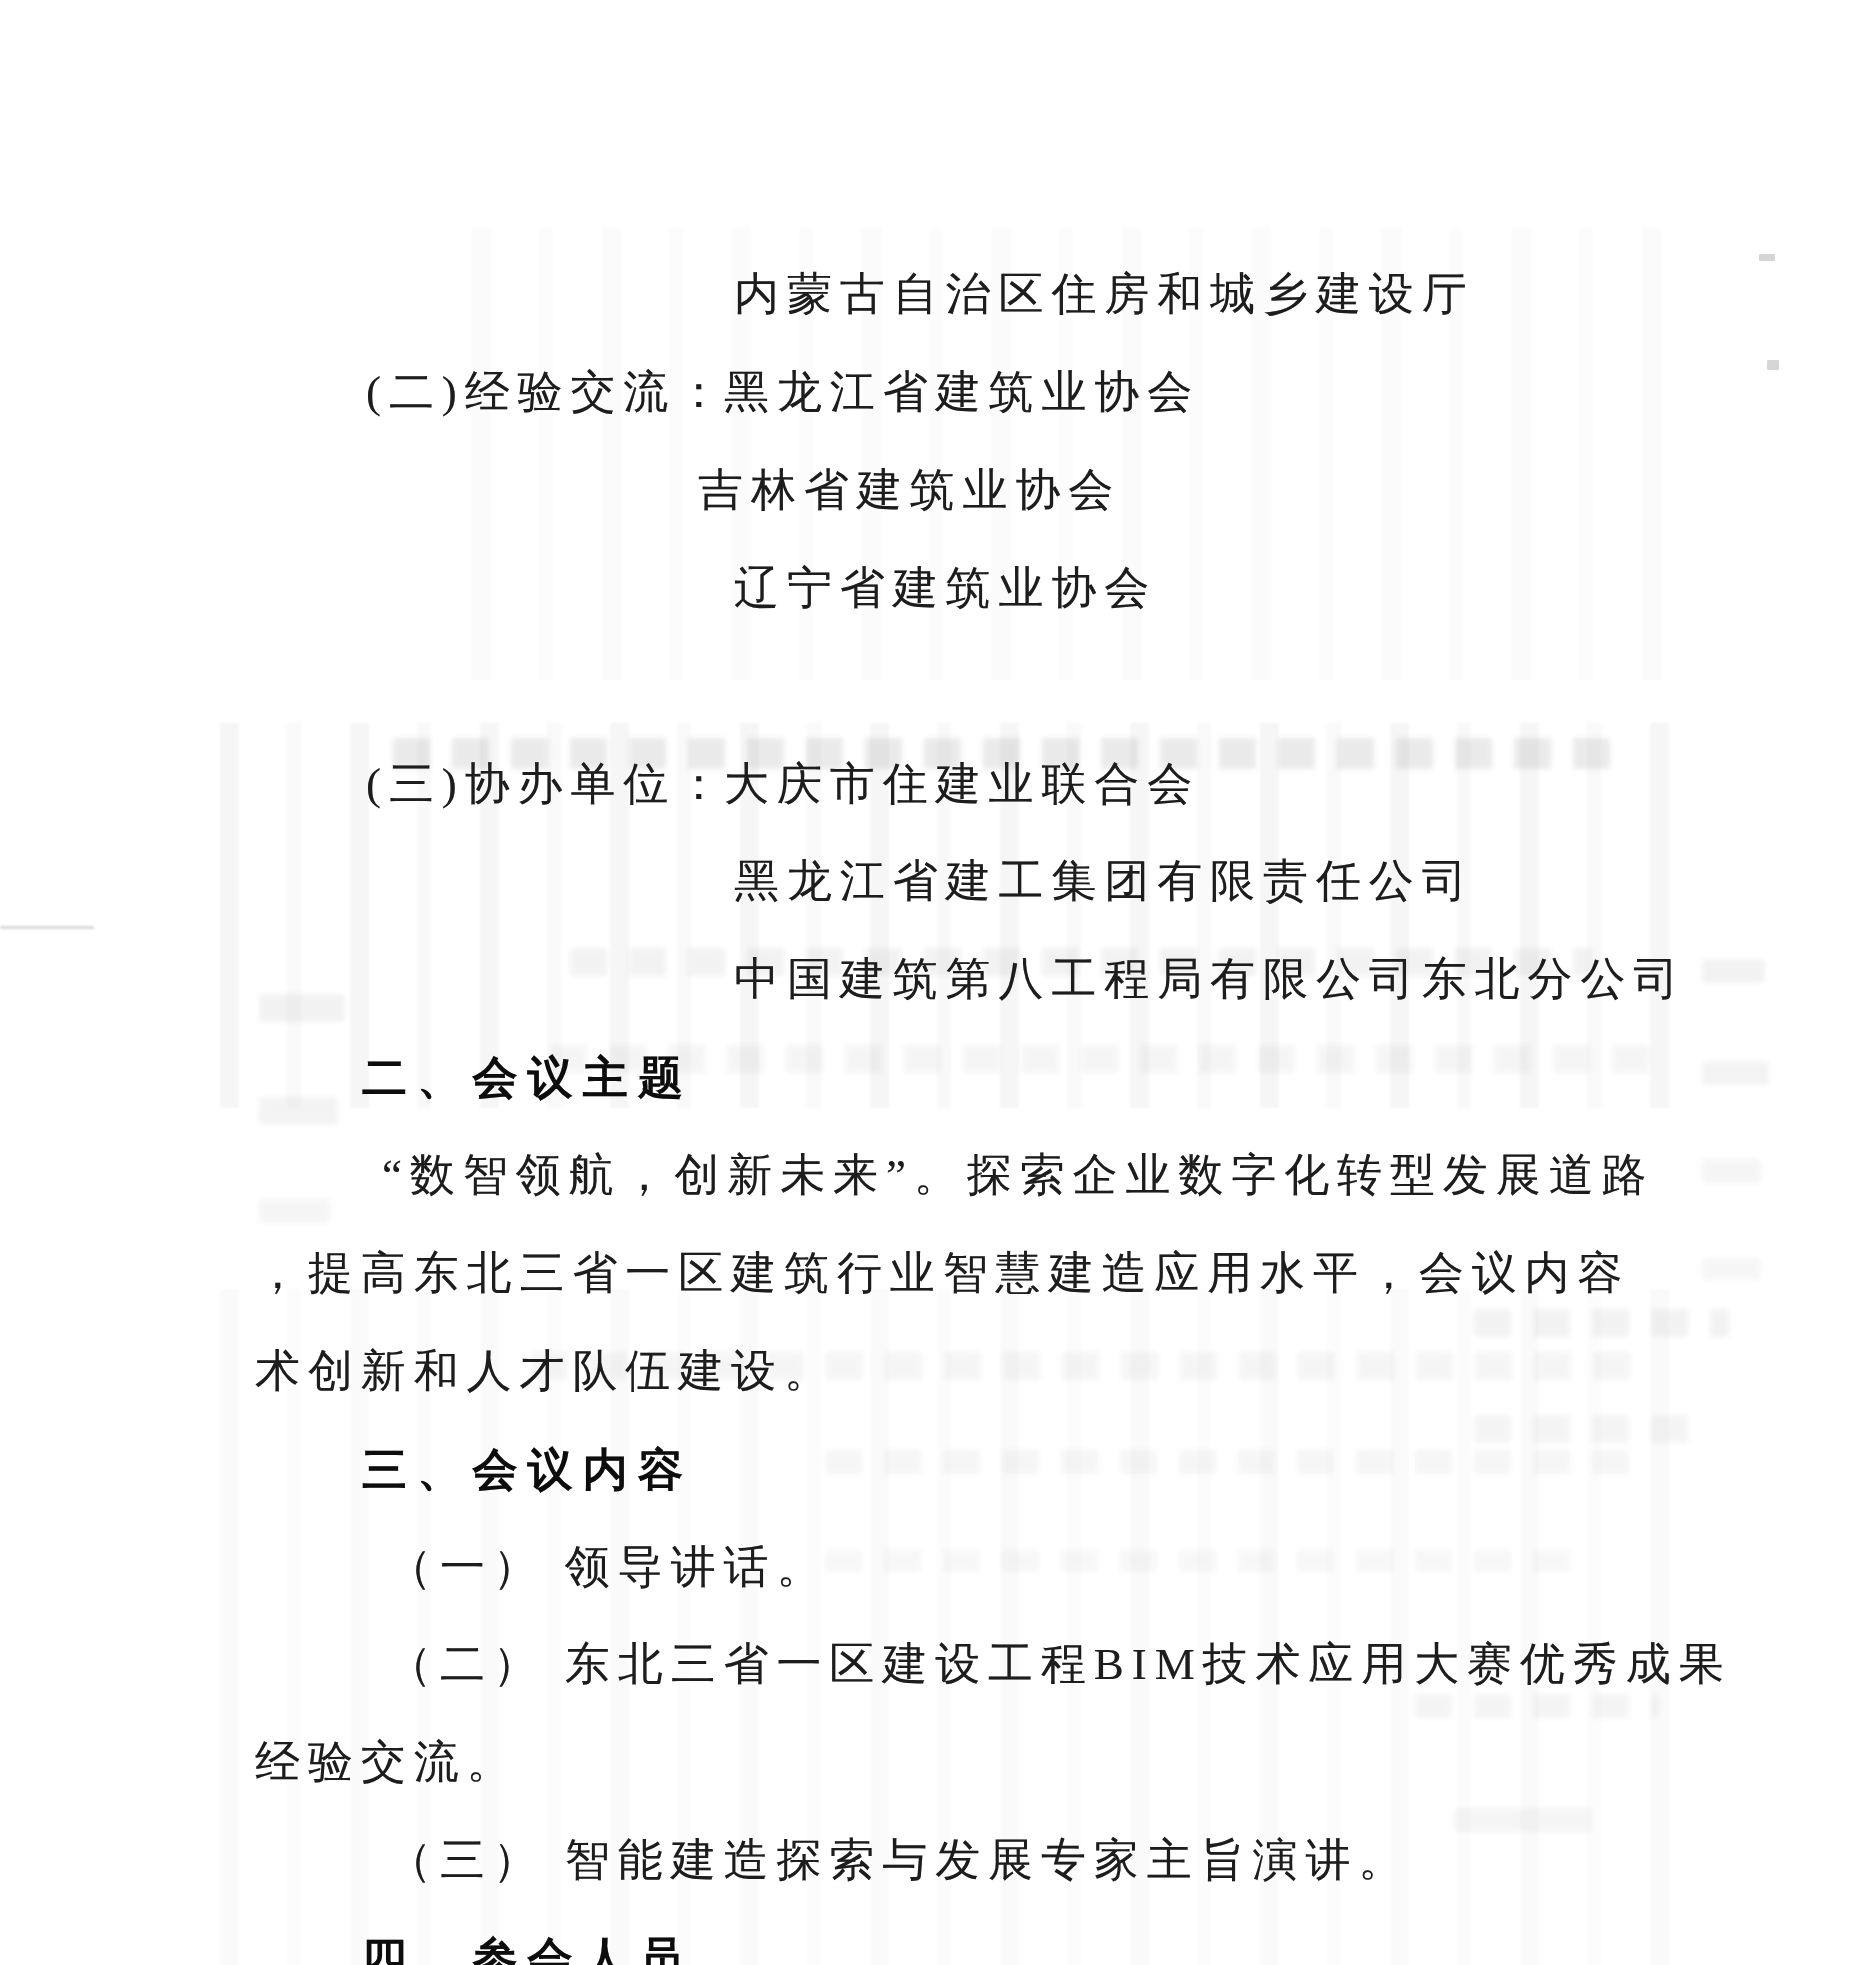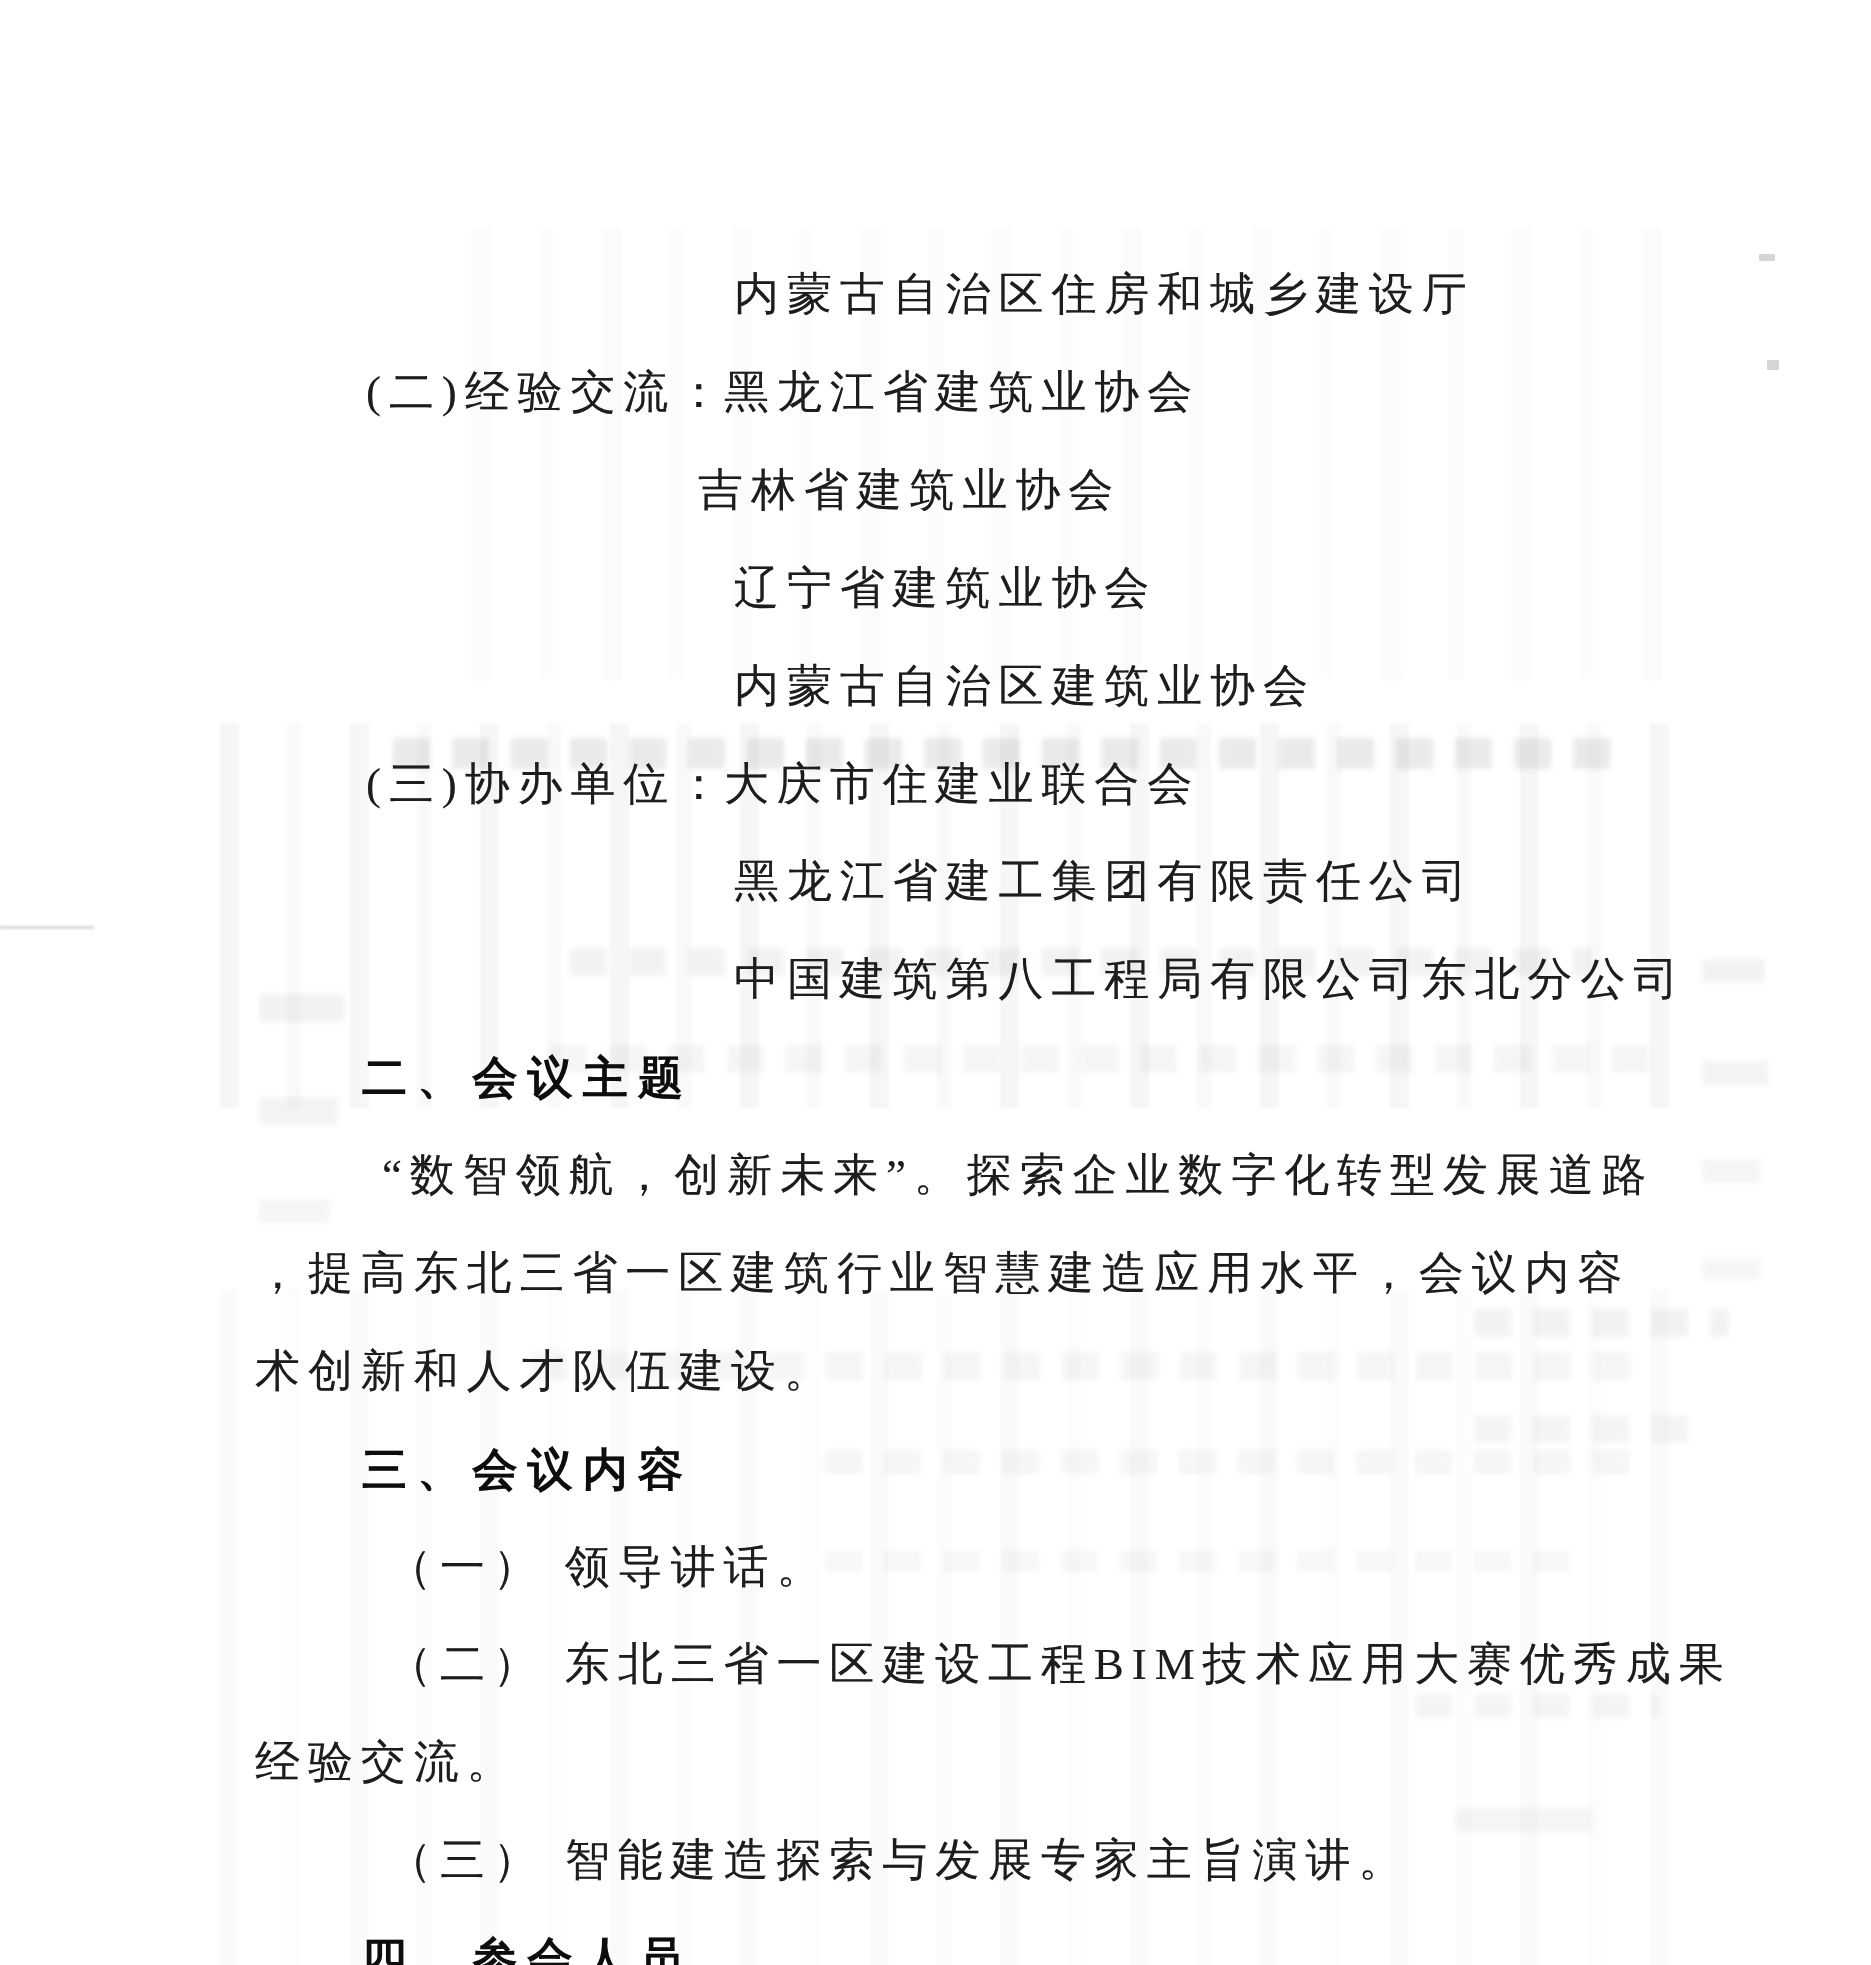--- a/index.html
+++ b/index.html
@@ -110,23 +110,20 @@
   </div>
 
   <div class="line" style="top:461px; left:698px;">
     <span>吉林省建筑业协会</span>
   </div>
 
   <div class="line" style="top:559px; left:734px;">
     <span>辽宁省建筑业协会</span>
   </div>
 
-  <div class="line" style="top:657px; left:734px;">
-    <span>内蒙古自治区建筑业协会</span>
-  </div>
 
   <div class="line" style="top:755px; left:366px;">
     <span>(三)协办单位：</span>
     <span class="org-after-label">大庆市住建业联合会</span>
   </div>
 
   <div class="line" style="top:852px; left:734px;">
     <span>黑龙江省建工集团有限责任公司</span>
   </div>
 

